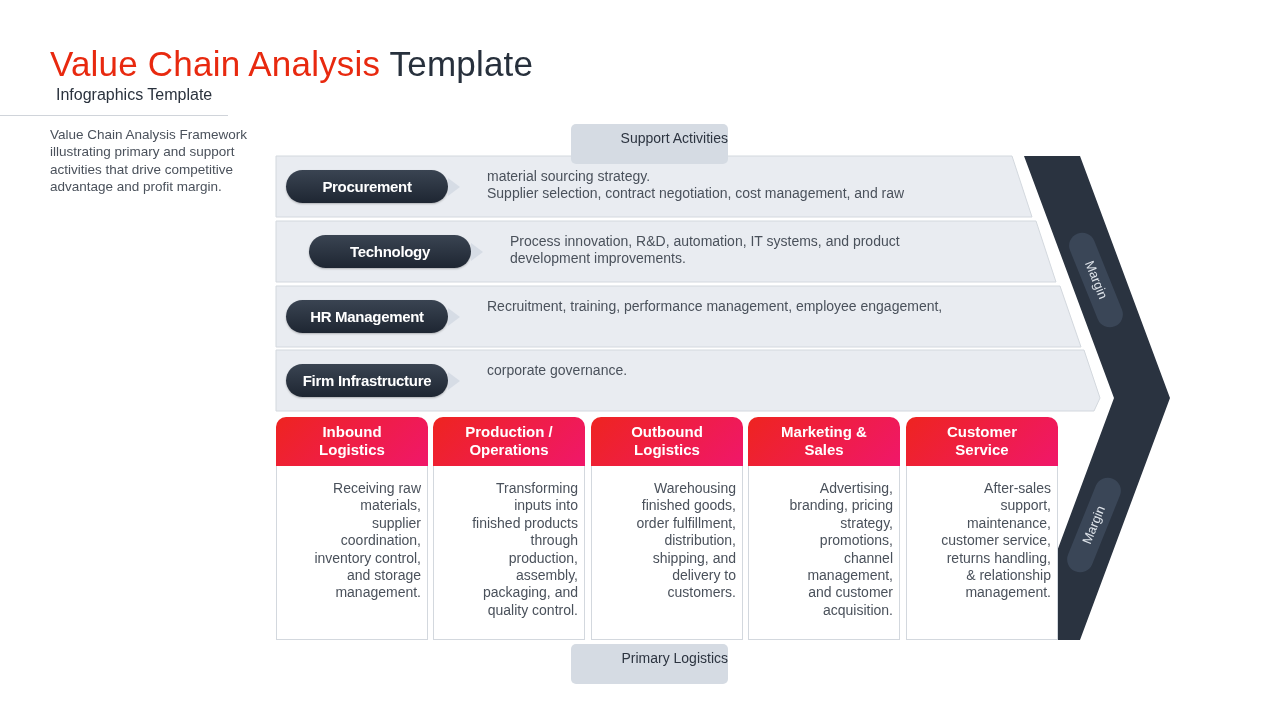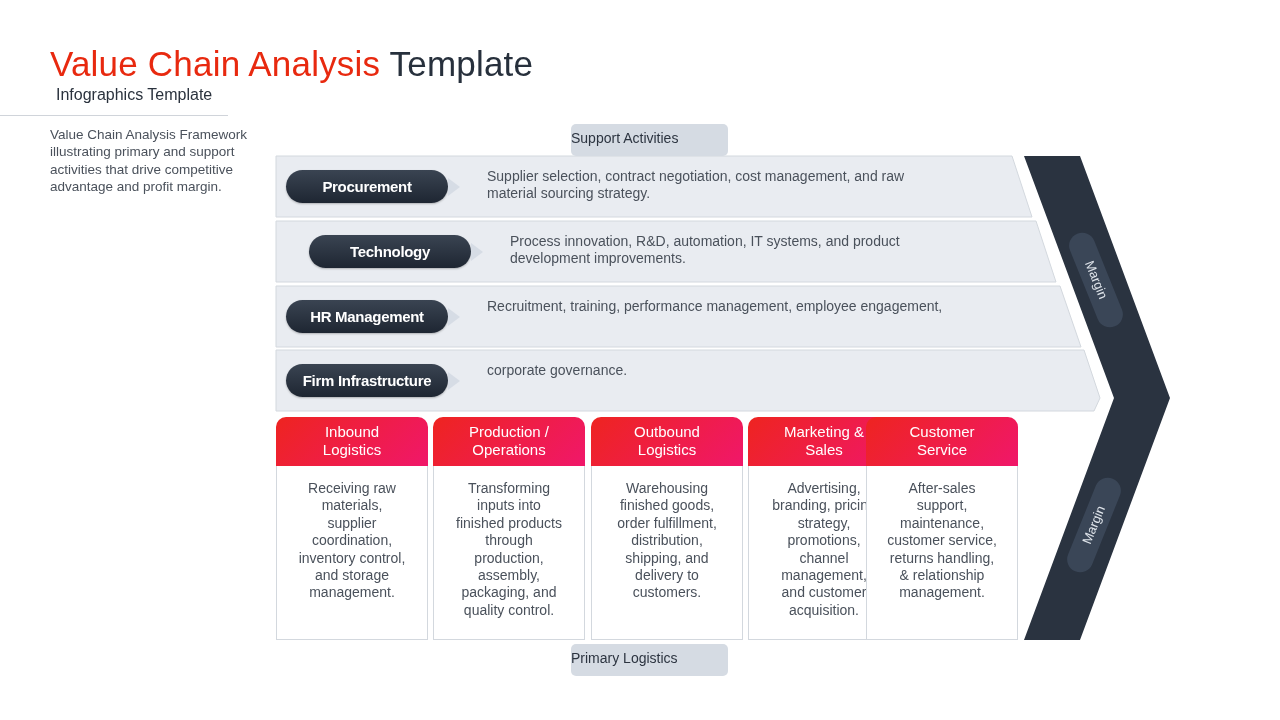--- a/index.html
+++ b/index.html
@@ -6,39 +6,39 @@
   html, body { width: 1280px; height: 720px; background: #ffffff; overflow: hidden; }
   body { position: relative; font-family: "Liberation Sans", "DejaVu Sans", sans-serif; color: #2a3340; }
 
   .title { position: absolute; left: 50px; top: 44px; font-size: 35px; font-weight: 400; letter-spacing: 0.2px; white-space: nowrap; text-align: center; }
   .title .accent { color: #e8290f; }
   .title .rest { color: #27303c; }
   .subtitle { position: absolute; left: 56px; top: 86px; font-size: 16px; color: #2a323d; font-weight: 400; text-align: right; }
   .rule { position: absolute; left: 0; top: 115px; width: 228px; height: 1px; background: #d0d4da; }
   .desc { position: absolute; left: 50px; top: 126px; width: 215px; font-size: 13.5px; line-height: 17.3px; color: #4a515b; }
 
-  .pill-label { position: absolute; background: #d5dbe3; border-radius: 5px; color: #2c3440; font-size: 14px; text-align: left; line-height: 28px; height: 32px; width: 157px; }
+  .pill-label { position: absolute; background: #d5dbe3; border-radius: 5px; color: #2c3440; font-size: 14px; text-align: right; line-height: 28px; height: 40px; width: 157px; }
   .support-label { left: 571px; top: 124px; }
   .primary-label { left: 571px; top: 644px; }
 
   .svg-layer { position: absolute; left: 0; top: 0; }
 
   .support-row { position: absolute; left: 276px; height: 60px; }
   .support-pill { position: absolute; left: 10px; top: 14px; width: 162px; height: 33px; border-radius: 17px;
     background: linear-gradient(180deg, #3a4452 0%, #1e2632 100%); color: #ffffff; font-size: 15px; font-weight: bold;
     text-align: center; line-height: 33px; letter-spacing: -0.3px; box-shadow: 0 1px 2px rgba(0,0,0,0.25); }
   .support-arrow { position: absolute; left: 172px; top: 22px; width: 0; height: 0; border-top: 9px solid transparent; border-bottom: 9px solid transparent; border-left: 12px solid #d6dce5; }
   .support-text { position: absolute; left: 211px; top: 12px; font-size: 14px; line-height: 17px; color: #4a515b; white-space: nowrap; }
 
   .primary-card { position: absolute; top: 417px; width: 152px; height: 223px; }
   .primary-head { position: absolute; left: 0; top: 0; width: 100%; height: 49px; border-radius: 10px 10px 0 0;
-    background: linear-gradient(135deg, #ee2420 0%, #f0176a 100%); color: #ffffff; font-size: 15px; font-weight: normal;
+    background: linear-gradient(135deg, #ee2420 0%, #f0176a 100%); color: #ffffff; font-size: 15px; font-weight: bold;
     text-align: center; line-height: 18px; padding-top: 6px; }
   .primary-body { position: absolute; left: 0; top: 49px; width: 100%; height: 174px; background: #ffffff; border: 1px solid #d3d8de; border-top: none;
-    font-size: 14px; line-height: 17.4px; color: #4a515b; text-align: center; padding: 14px 6px 0 6px; }
+    font-size: 14px; line-height: 17.4px; color: #4a515b; text-align: right; padding: 14px 6px 0 6px; }
 
   .margin-tag { position: absolute; width: 100px; height: 26px; border-radius: 13px; background: #3a4657; color: #dfe4ea;
     font-size: 13px; text-align: center; line-height: 26px; }
 </style>
 </head>
 <body>
 
 <div class="title">
   <span class="accent">Value Chain Analysis</span>
   <span class="rest">Template</span>
@@ -54,22 +54,22 @@
   <polygon points="276,350 1084,350 1100,398 1094,411 276,411" fill="#e9ecf1" stroke="#d3d8de" stroke-width="1"></polygon>
   <polygon points="1024,156 1080,156 1170,398 1080,640 1024,640 1114,398" fill="#2a3340"></polygon>
 </svg>
 
 <div class="pill-label support-label">Support Activities</div>
 
 <div class="support-row" style="top:156px; width:740px;">
   <div class="support-pill">Procurement</div>
   <div class="support-arrow"></div>
   <div class="support-text">
+    <div>material sourcing strategy.</div>
     <div>Supplier selection, contract negotiation, cost management, and raw</div>
-    <div>material sourcing strategy.</div>
   </div>
 </div>
 <div class="support-row" style="top:221px; width:760px;margin-left:23px;">
   <div class="support-pill">Technology</div>
   <div class="support-arrow"></div>
   <div class="support-text">
     <div>Process innovation, R&amp;D, automation, IT systems, and product</div>
     <div>development improvements.</div>
   </div>
 </div>
@@ -143,21 +143,21 @@
     <div>Advertising,</div>
     <div>branding, pricing</div>
     <div>strategy,</div>
     <div>promotions,</div>
     <div>channel</div>
     <div>management,</div>
     <div>and customer</div>
     <div>acquisition.</div>
   </div>
 </div>
-<div class="primary-card" style="left:866px;padding-left:36px;">
+<div class="primary-card" style="left:906px;padding-left:36px;">
   <div class="primary-head">
     <div>Customer</div>
     <div>Service</div>
   </div>
   <div class="primary-body">
     <div>After-sales</div>
     <div>support,</div>
     <div>maintenance,</div>
     <div>customer service,</div>
     <div>returns handling,</div>

